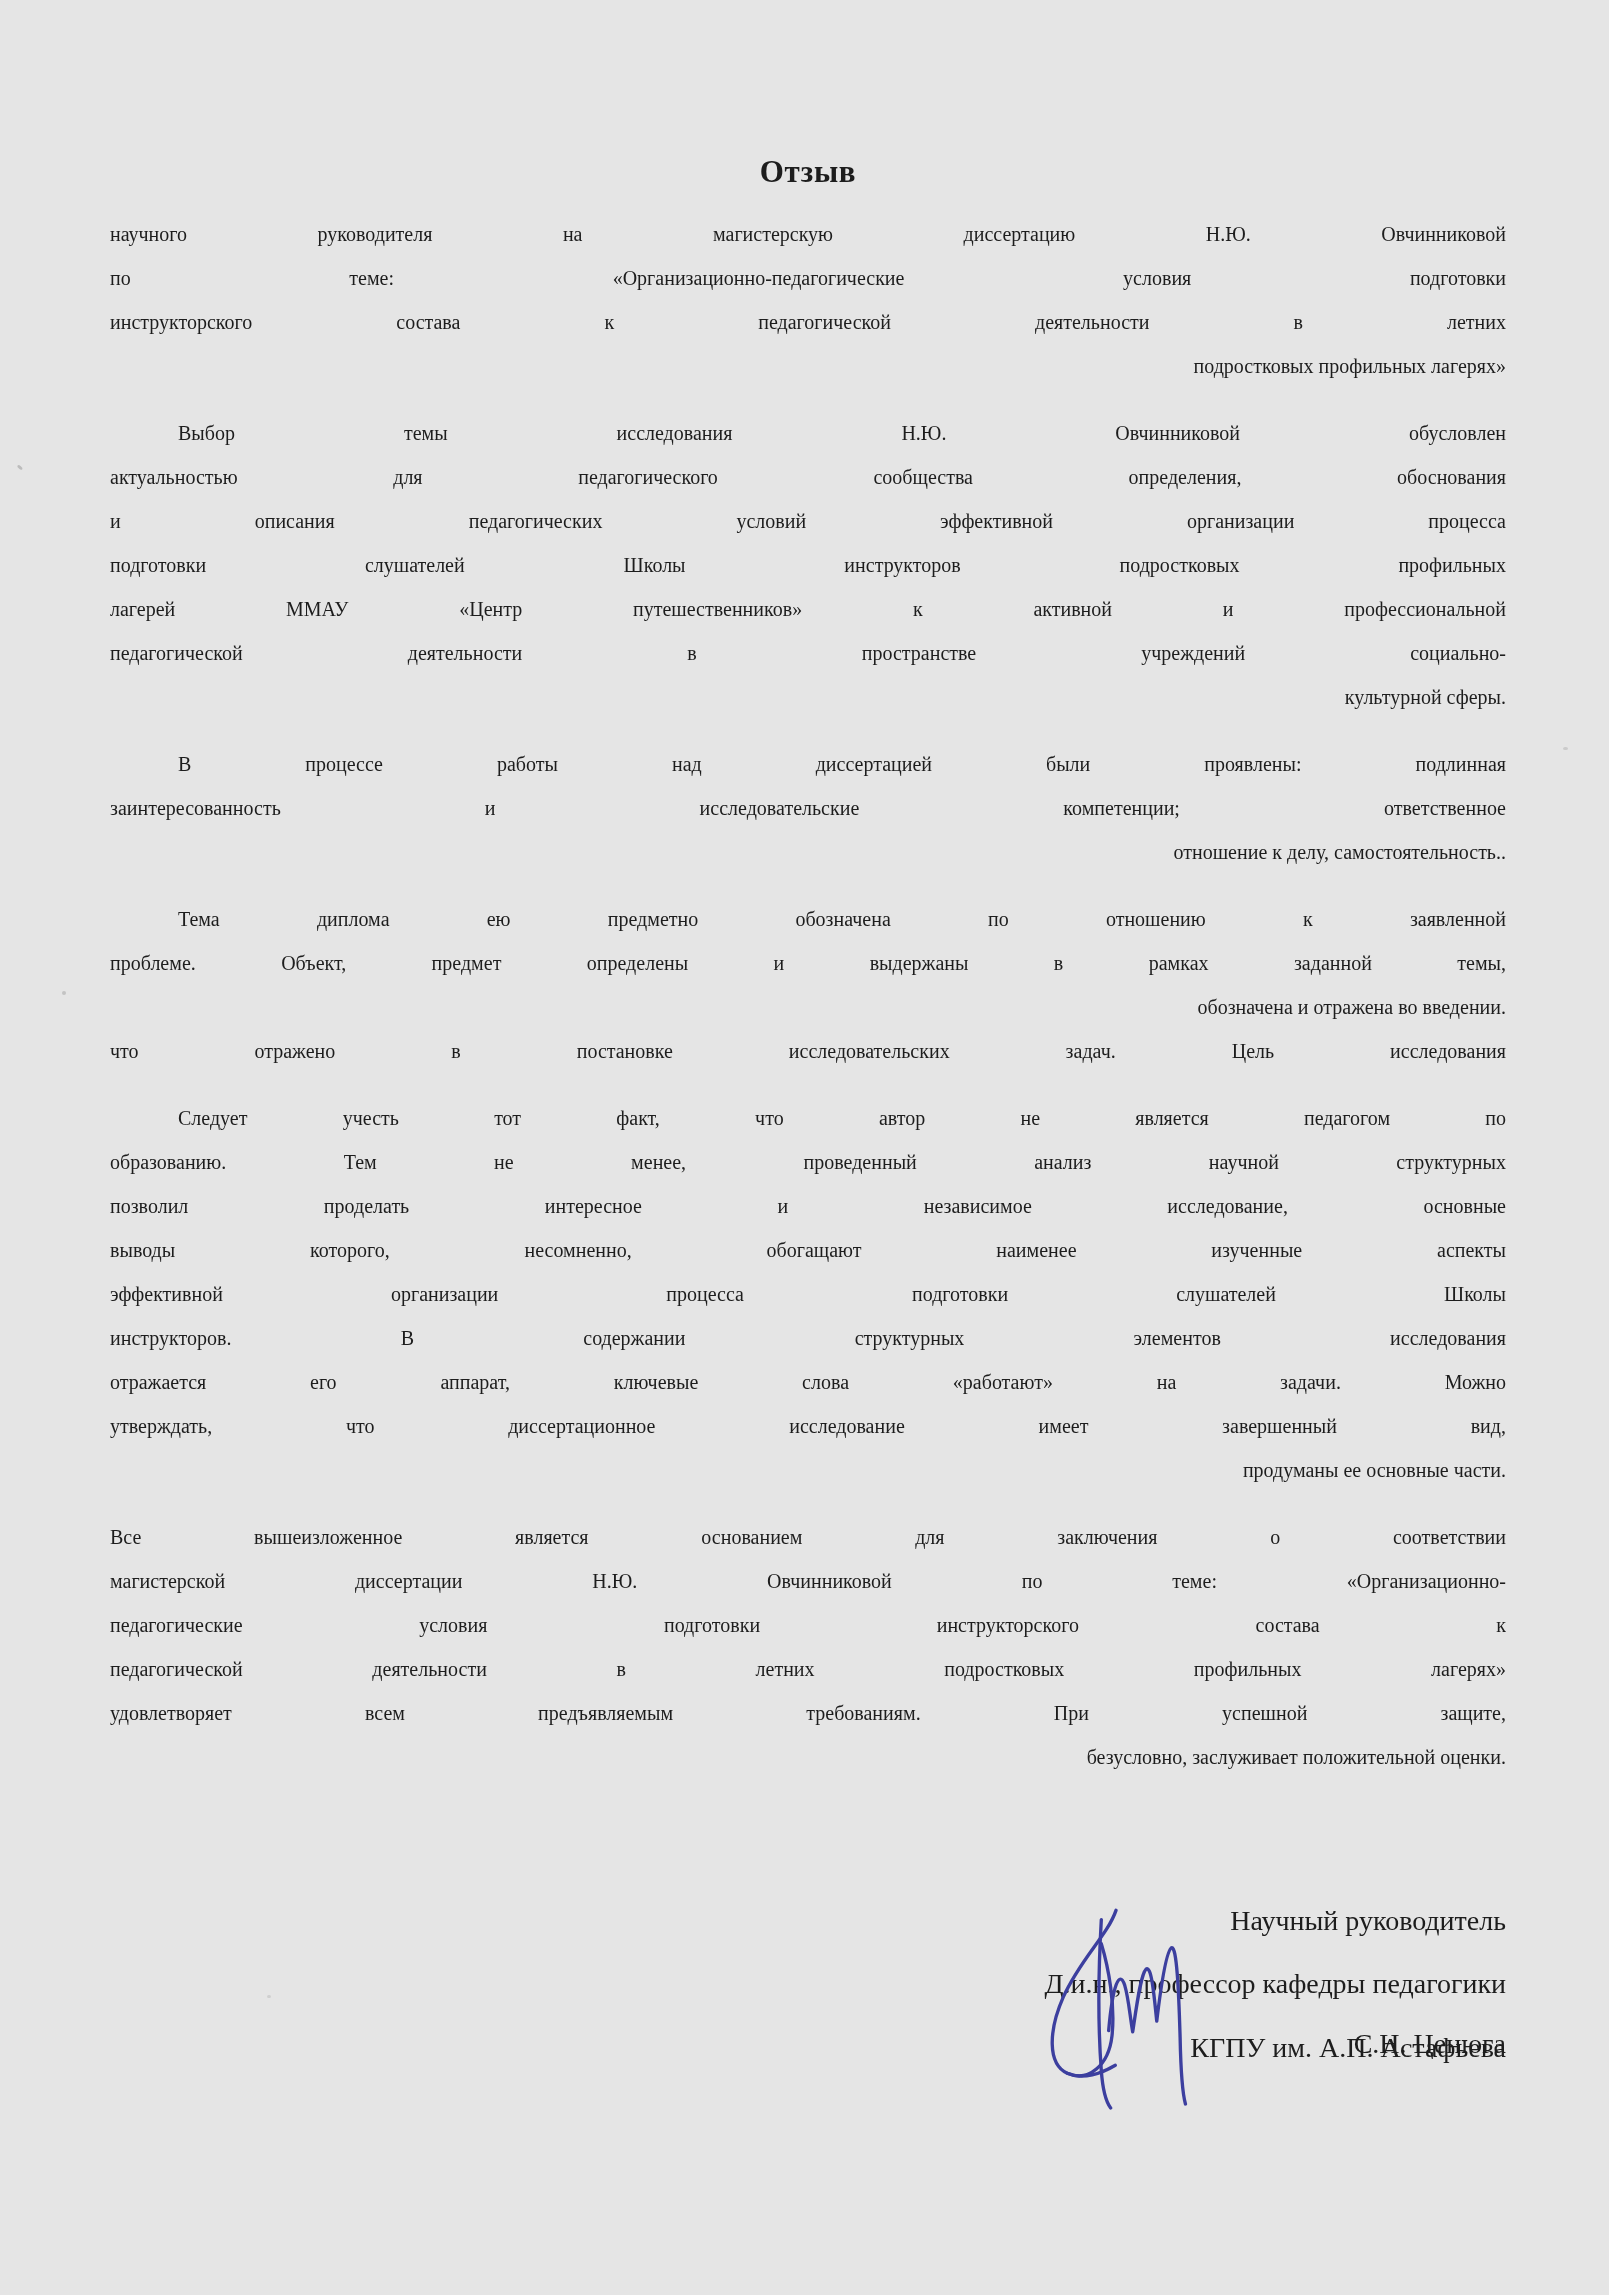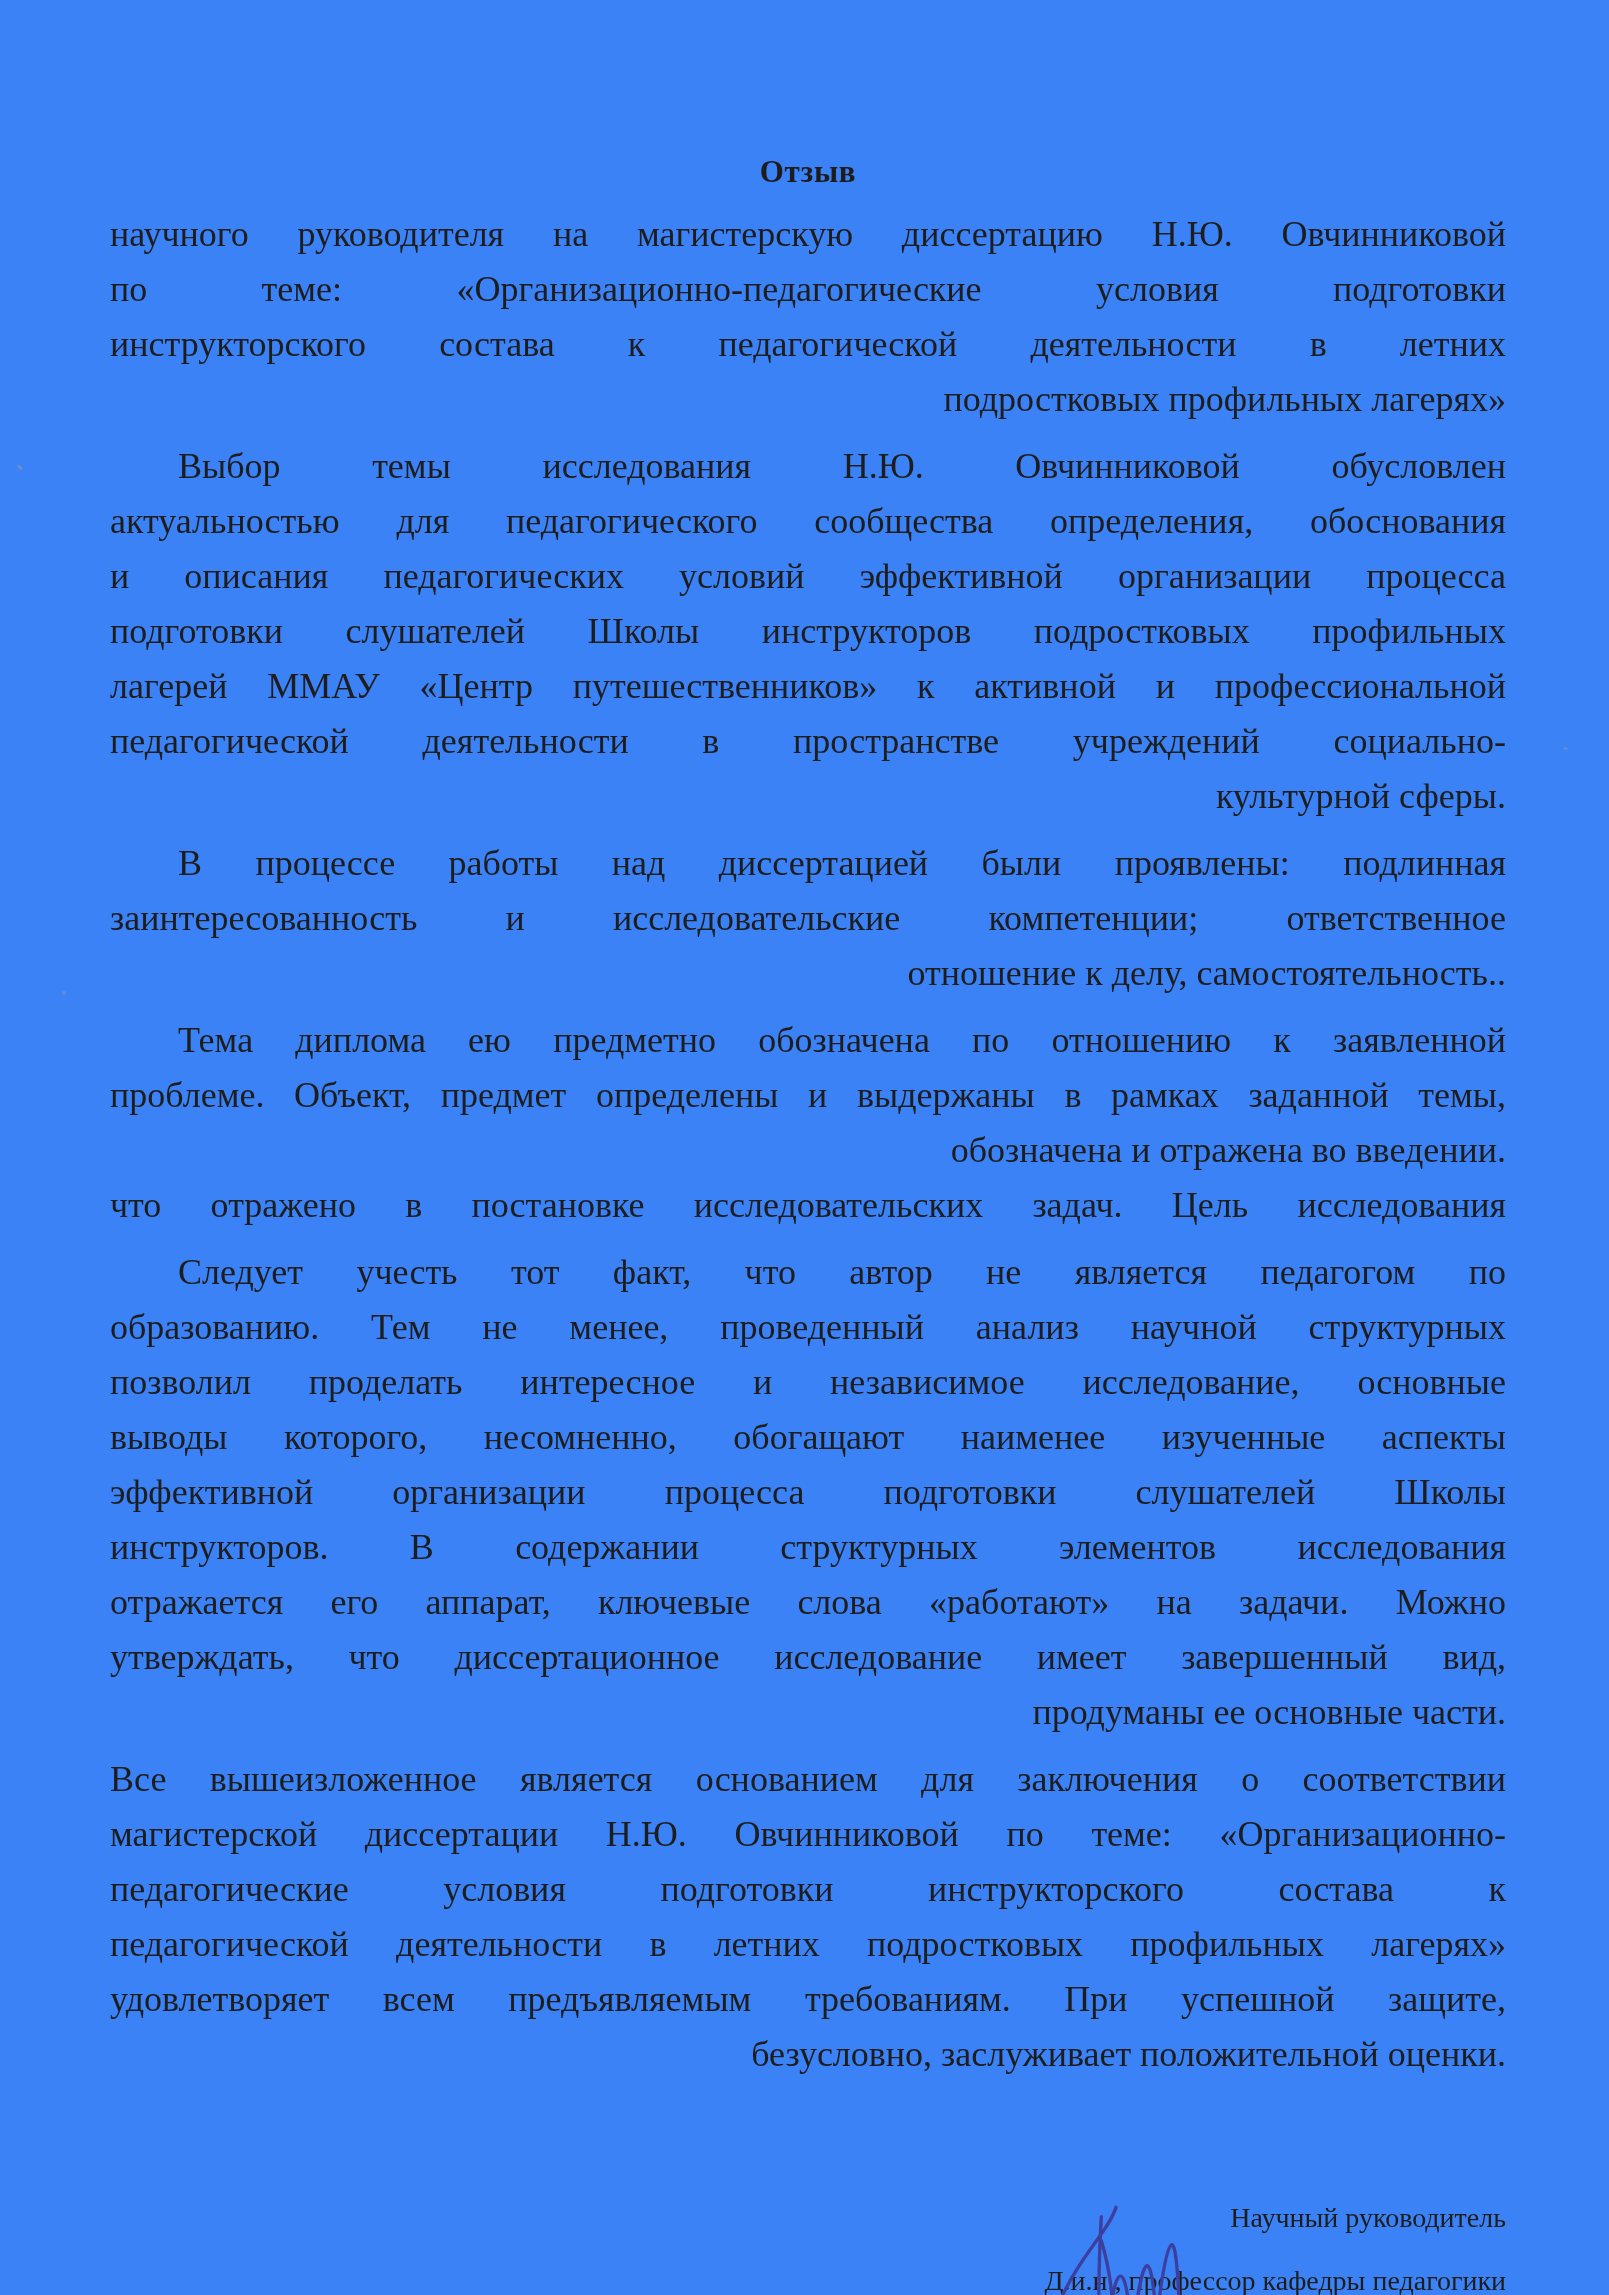--- a/index.html
+++ b/index.html
@@ -21,23 +21,22 @@
   .title{
     font-size:31px;
     font-weight:bold;
     text-align:center;
     margin:0 0 20px 0;
     line-height:41px;
     letter-spacing:0.7px;
   }
   .para{margin:0 0 23px 0;}
   .line{
-    font-size:36px;
+    font-size:20px;
     line-height:44px;
-    margin-top:11px;
   }
   .line-j{
     text-align:justify;
     text-align-last:justify;
   }
   .line-last{text-align:right;}
   .line-indent{text-indent:68px;}
   .sig{
     position:relative;
     margin-top:122px;
@@ -71,21 +70,21 @@
   }
   .speck{position:absolute;background:#9a9a9a;border-radius:50%;}
   .speck-1{left:17.4px;top:466px;width:6px;height:2.7px;opacity:.55;transform:rotate(40deg);}
   .speck-2{left:62px;top:991px;width:4px;height:4px;opacity:.45;}
   .speck-3{left:1563px;top:747px;width:4.7px;height:3.3px;opacity:.35;}
   .speck-4{left:267px;top:1995px;width:4px;height:3.3px;opacity:.3;}
 </style>
 </head>
 <body>
 
-<div class="page" style="color: rgb(29, 29, 29); background: #3b82f6;">
+<div class="page" style="color: rgb(29, 29, 29); background: #e5e5e5;">
 
   <div class="content">
     <h1 class="title">Отзыв</h1>
 
     <div id="paragraphs">
         <div class="para">
           <div class="line line-j">научного руководителя на магистерскую диссертацию Н.Ю. Овчинниковой</div>
           <div class="line line-j">по теме: «Организационно-педагогические условия подготовки</div>
           <div class="line line-j">инструкторского состава к педагогической деятельности в летних</div>
           <div class="line line-last">подростковых профильных  лагерях»</div>

